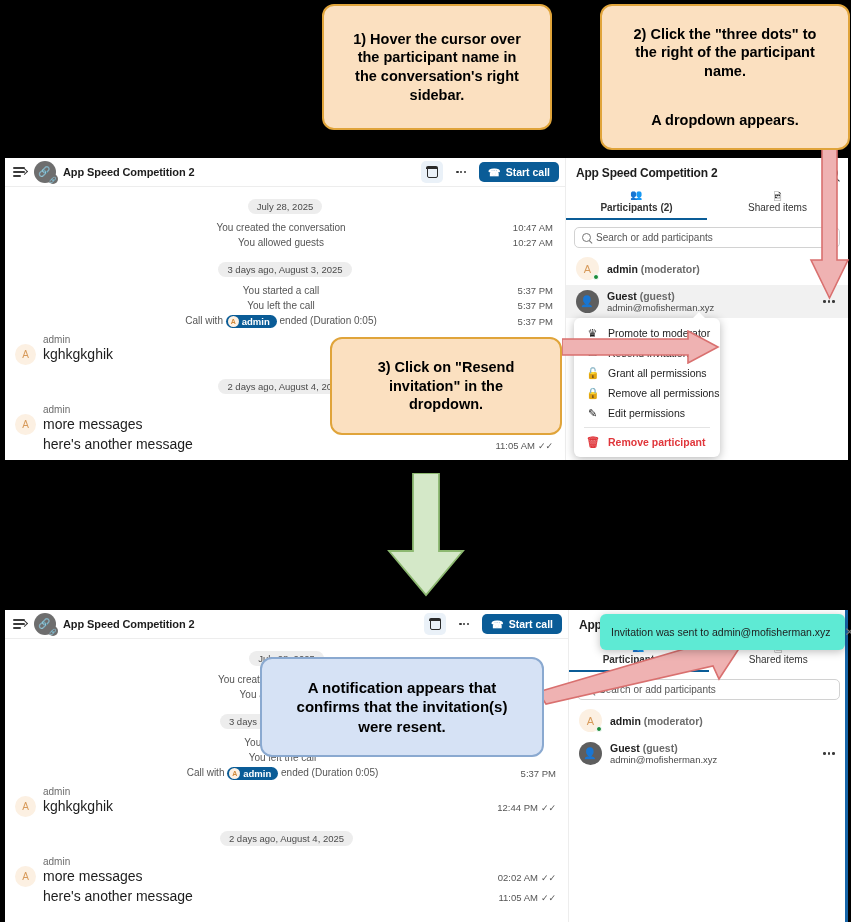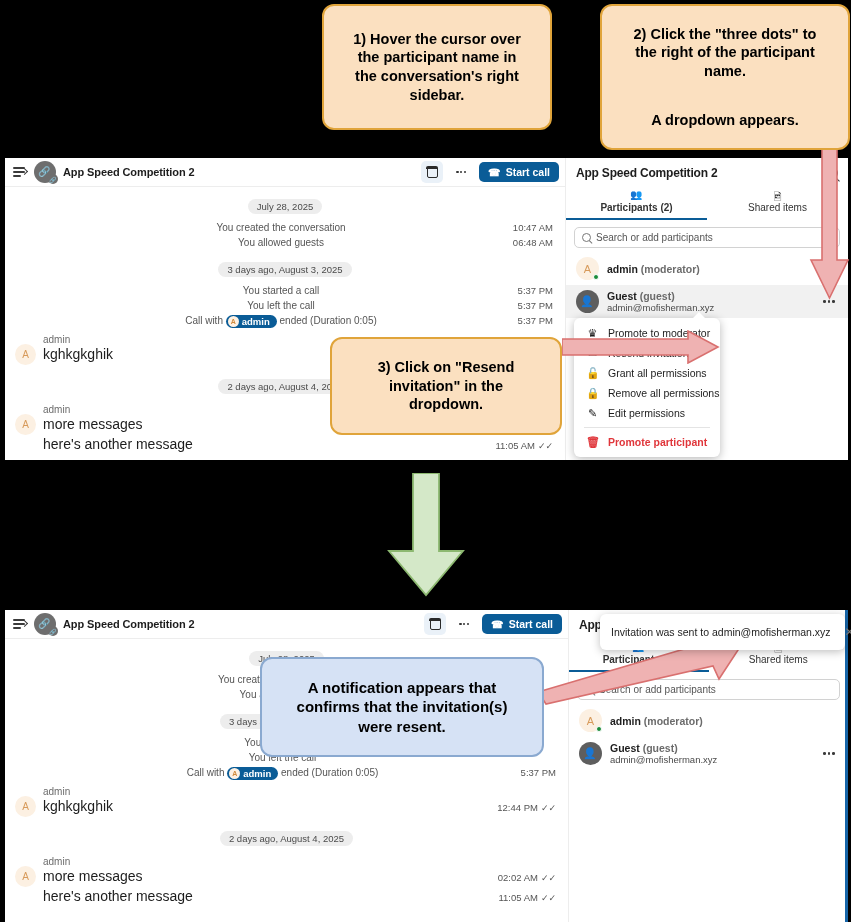--- a/index.html
+++ b/index.html
@@ -115,21 +115,21 @@
   .phone-glyph { font-size: 10px; transform: scaleX(-1); display:inline-block; }
 
   
   .msg-area { position: relative; padding: 0; }
   .date-sep { text-align: center; margin: 9px 0 6px; }
   .date-sep span {
     background: #ededed; color: #4b4b4b; font-size: 9.5px;
     padding: 2px 9px; border-radius: 10px; display: inline-block;
   }
   .sys-row {
-    display: flex; 
+    display: flex; align-items: center;
     font-size: 10px; color: #555; padding: 2px 12px 2px 0;
     position: relative; min-height: 15px;
   }
   .sys-row .sys-text { flex: 1; text-align: center; padding-left: 60px;}
   .sys-row .sys-time { width: 56px; text-align: right; color: #555; font-size: 9.5px; flex: none;}
   .mention-chip {
     background: #0a5c97; color: #fff; font-weight: bold; border-radius: 9px;
     padding: 1px 7px 1px 2px; display: inline-flex; align-items: center; gap: 3px;
     font-size: 9.5px; vertical-align: middle;
   }
@@ -221,21 +221,21 @@
     padding: 3.5px 12px; font-size: 10.5px; color: #1d1d1d; cursor: pointer;
     white-space: nowrap;
   }
   .dd-item .dd-ic { width: 13px; text-align: center; font-size: 11px; flex: none; }
   .dd-item.danger { color: #e0363b; font-weight: bold; }
   .dd-item.danger .dd-ic { color: #e0363b; }
   .dd-sep { height: 1px; background: #e4e4e4; margin: 4px 10px; }
 
   
   .toast {
-    position: absolute; background: #ffffff; border-radius: 6px;
+    position: absolute; background: #5eead4; border-radius: 6px;
     box-shadow: 0 2px 9px rgba(0,0,0,.25); display: flex; align-items: center;
     padding: 9px 11px; gap: 14px; z-index: 70;
   }
   .toast-text { font-size: 10.5px; color: #1d1d1d; white-space: nowrap; }
   .toast-close { color: #777; font-size: 12px; cursor: pointer; line-height: 1; }
 
   
   .arrow-svg { position: absolute; z-index: 55; pointer-events: none; }
 </style>
 </head>
@@ -287,21 +287,21 @@
       <div class="msg-area">
         <div class="date-sep">
           <span>July 28, 2025</span>
         </div>
         <div class="sys-row">
           <div class="sys-text">You created the conversation</div>
           <div class="sys-time">10:47 AM</div>
         </div>
         <div class="sys-row">
           <div class="sys-text">You allowed guests</div>
-          <div class="sys-time">06:48 AM</div>
+          <div class="sys-time">10:27 AM</div>
         </div>
 
         <div class="date-sep">
           <span>3 days ago, August 3, 2025</span>
         </div>
         <div class="sys-row">
           <div class="sys-text">You started a call</div>
           <div class="sys-time">5:37 PM</div>
         </div>
         <div class="sys-row">
@@ -421,21 +421,21 @@
           <span class="dd-ic">🔒</span>
           <span>Remove all permissions</span>
         </div>
         <div class="dd-item">
           <span class="dd-ic">✎</span>
           <span>Edit permissions</span>
         </div>
         <div class="dd-sep"></div>
         <div class="dd-item danger">
           <span class="dd-ic">🗑</span>
-          <span>Promote participant</span>
+          <span>Remove participant</span>
         </div>
       </div>
     </div>
   </div>
 
   <div class="callout orange" style="left:330px; top:337px; width:232px; height:98px; font-size:14.5px; padding:6px 12px;">
     <p>3) Click on "Resend invitation" in the dropdown.</p>
   </div>
 
   <svg class="arrow-svg" style="left:808px; top:148px;" width="46" height="155" viewBox="0 0 46 155">

